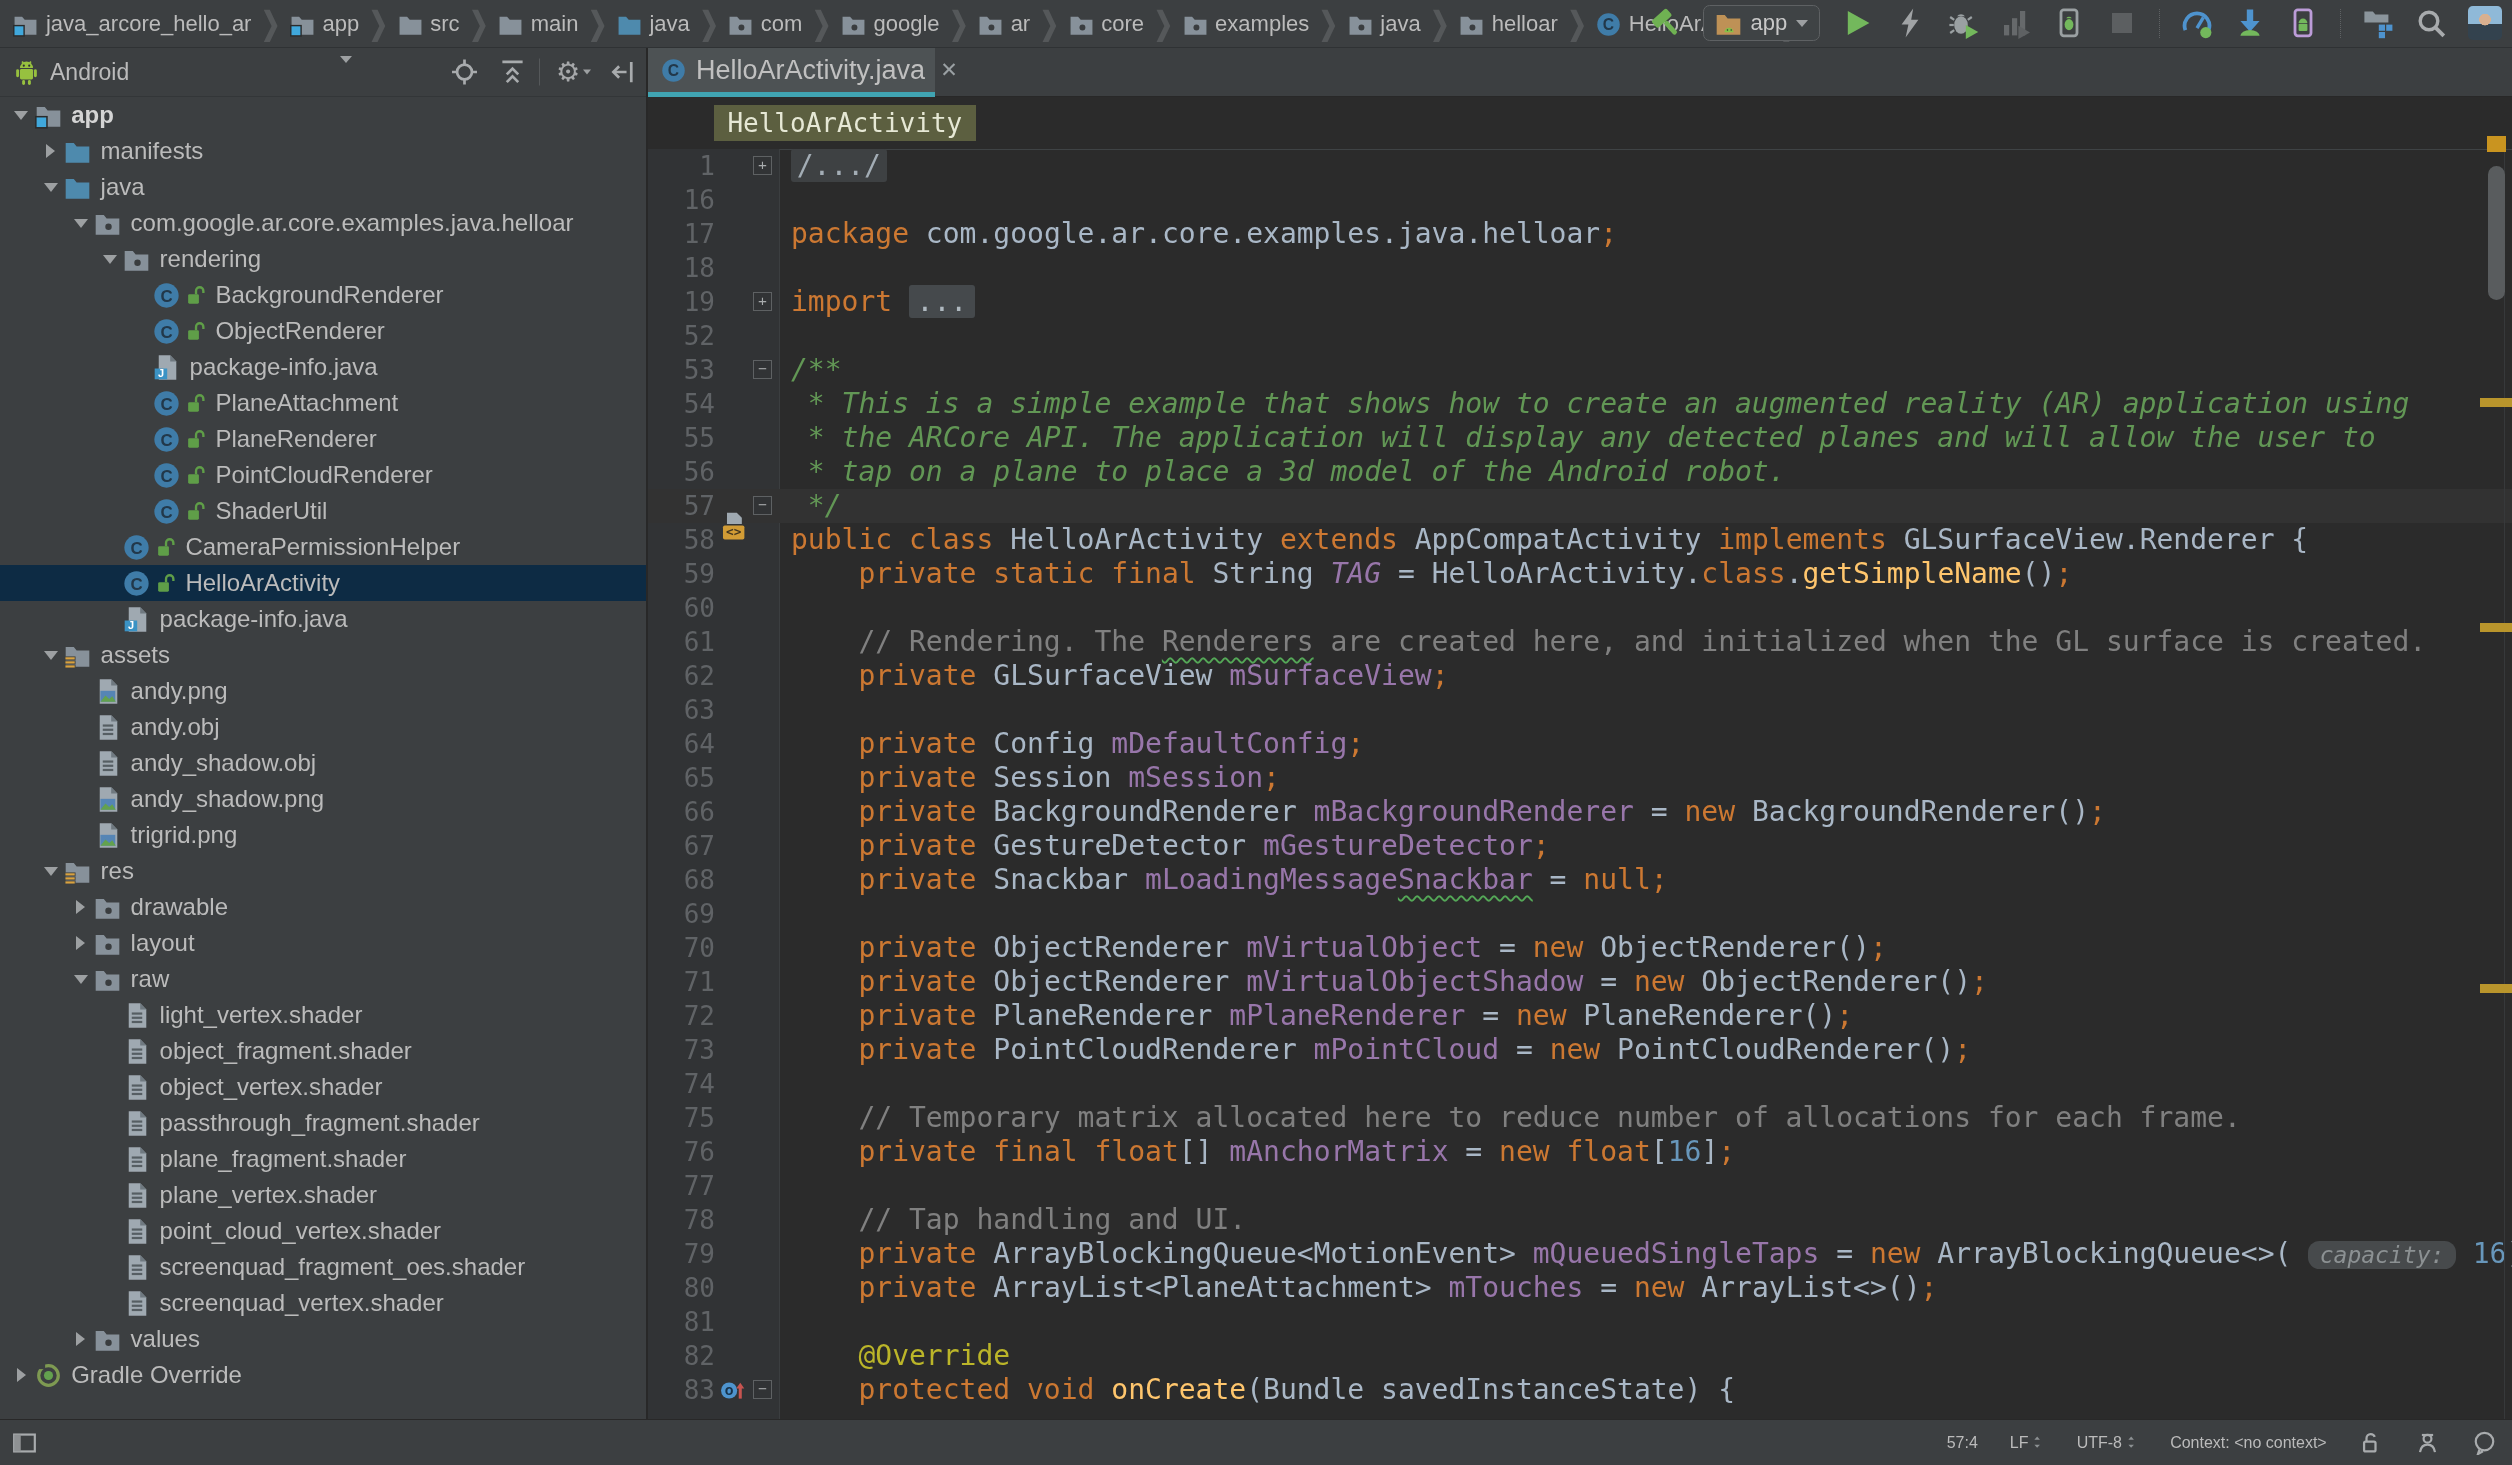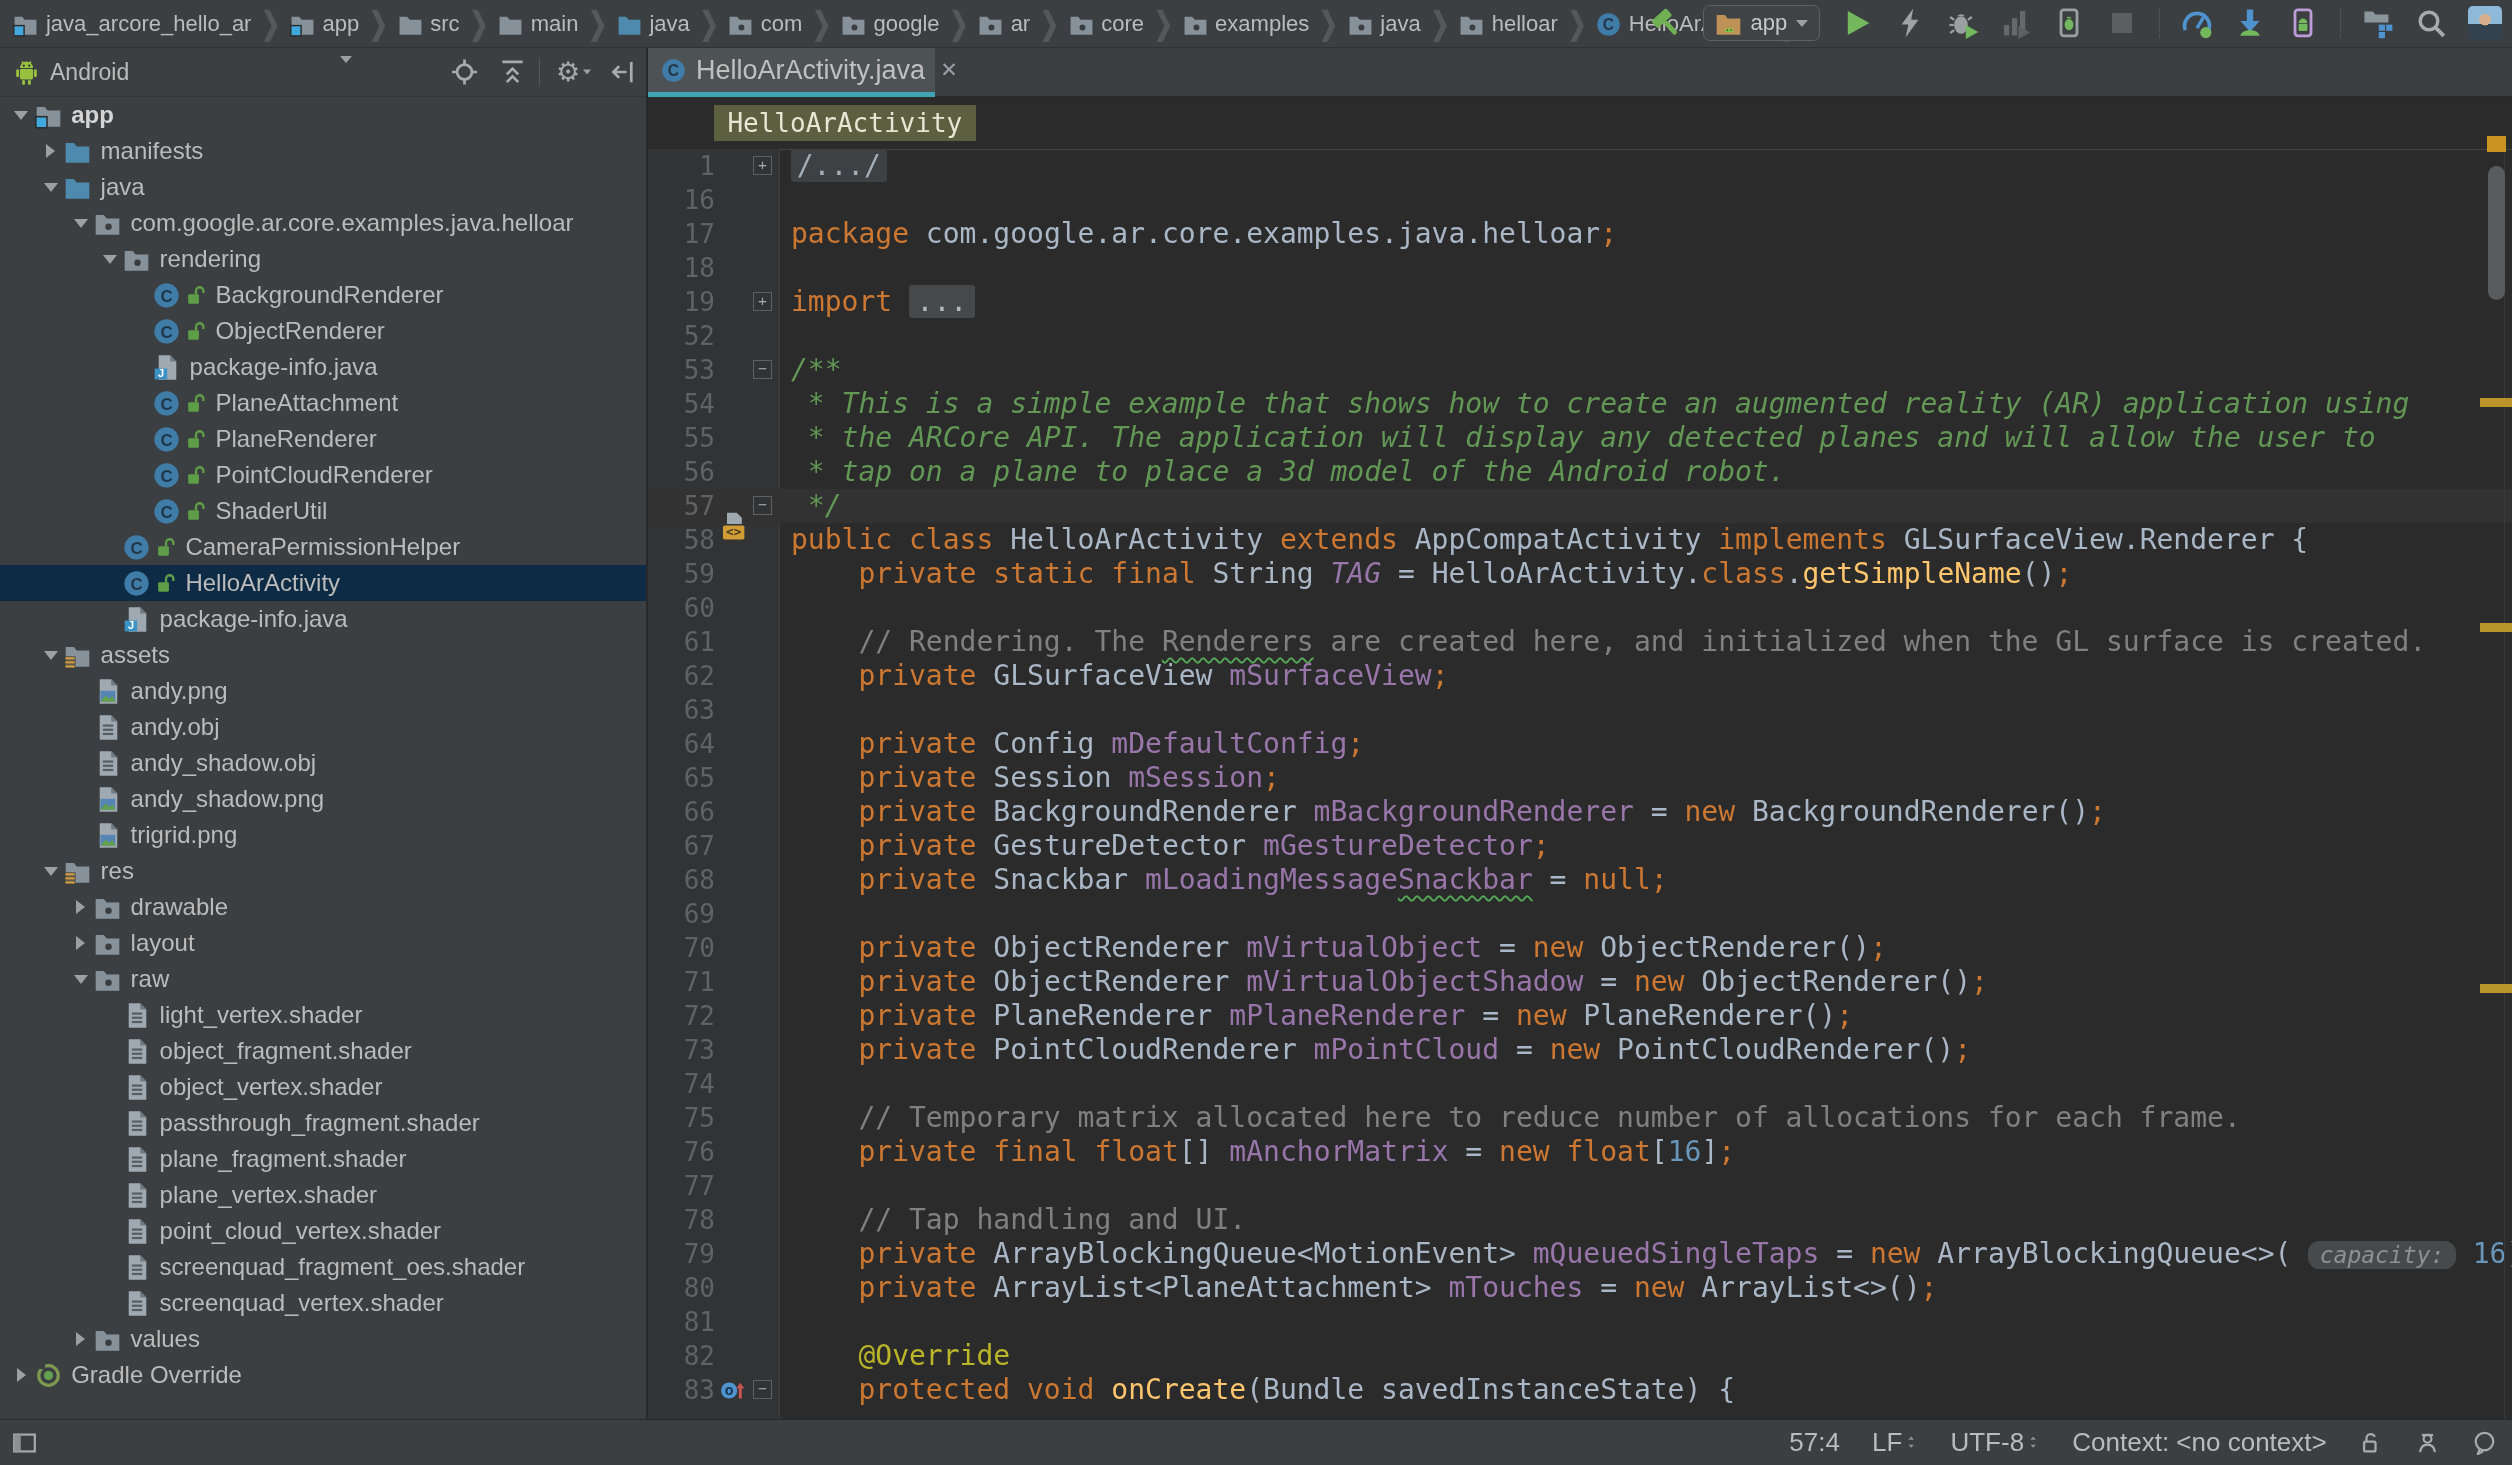--- a/index.html
+++ b/index.html
@@ -96,21 +96,21 @@
   
   .stripe-square{position:absolute;left:2487px;top:136px;width:19px;height:16px;background:#C99420;}
   .stripe-mark{position:absolute;left:2480px;width:32px;height:8.6px;background:#B9952C;}
   .scroll-thumb{position:absolute;left:2488px;top:166px;width:17px;height:134px;border-radius:8.6px;background:#595C5E;}
   .scroll-track{position:absolute;left:2504px;top:149px;bottom:46px;width:1px;background:#37393B;}
 
   
   .statusbar{position:absolute;left:0;bottom:0;width:2512px;height:46px;background:#3C3F41;
              border-top:1px solid #282828;box-sizing:border-box;display:flex;align-items:center;}
   .st-left{position:absolute;left:11.5px;top:50%;transform:translateY(-50%);}
-  .st-right{position:absolute;right:15.3px;top:0;height:100%;display:flex;align-items:center;gap:32px;font-size:26px;color:#BBBBBB;}
+  .st-right{position:absolute;right:15.3px;top:0;height:100%;display:flex;align-items:center;gap:32px;font-size:16px;color:#BBBBBB;}
   .st-group{display:flex;align-items:center;gap:1.9px;}
 </style>
 </head>
 <body>
 
 <div class="app">
 
   <div class="topbar">
     <div class="bc-wrap" id="breadcrumb-bar">
         <span class="bc-item">

